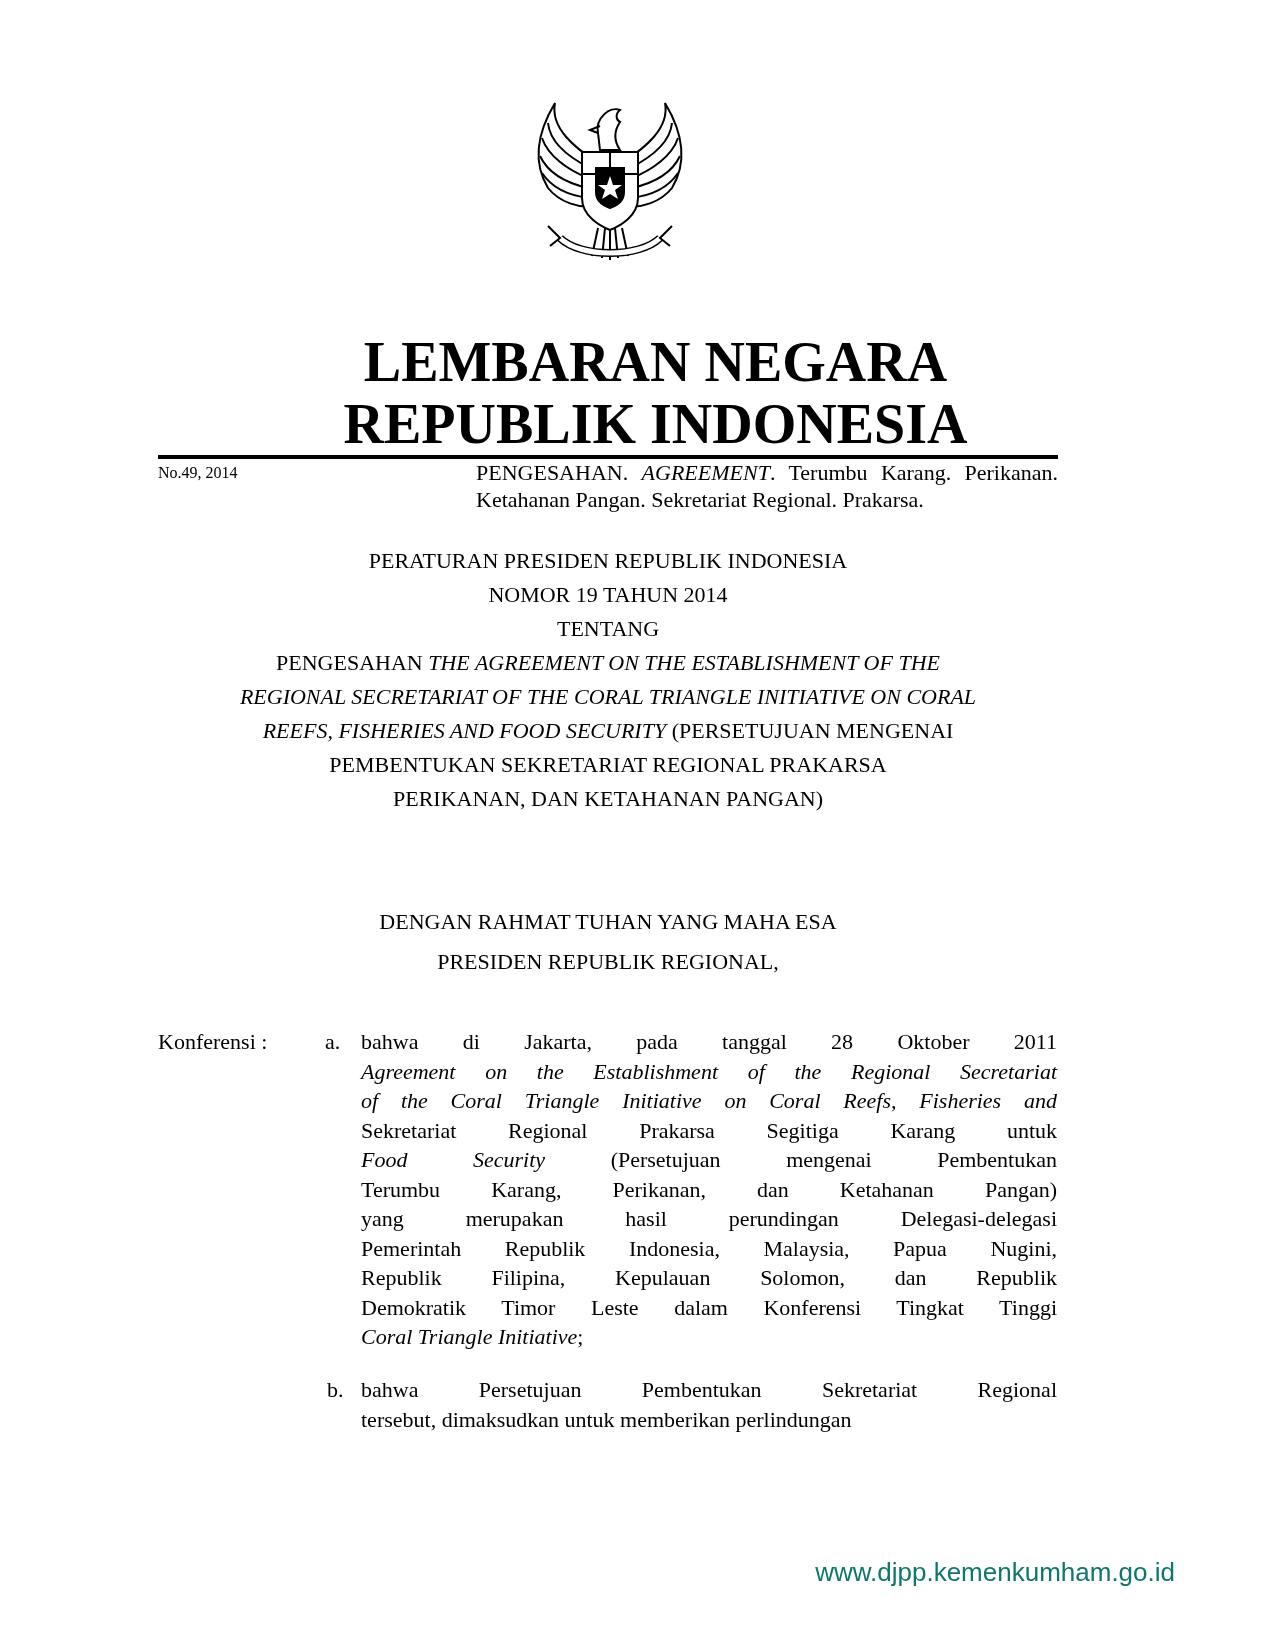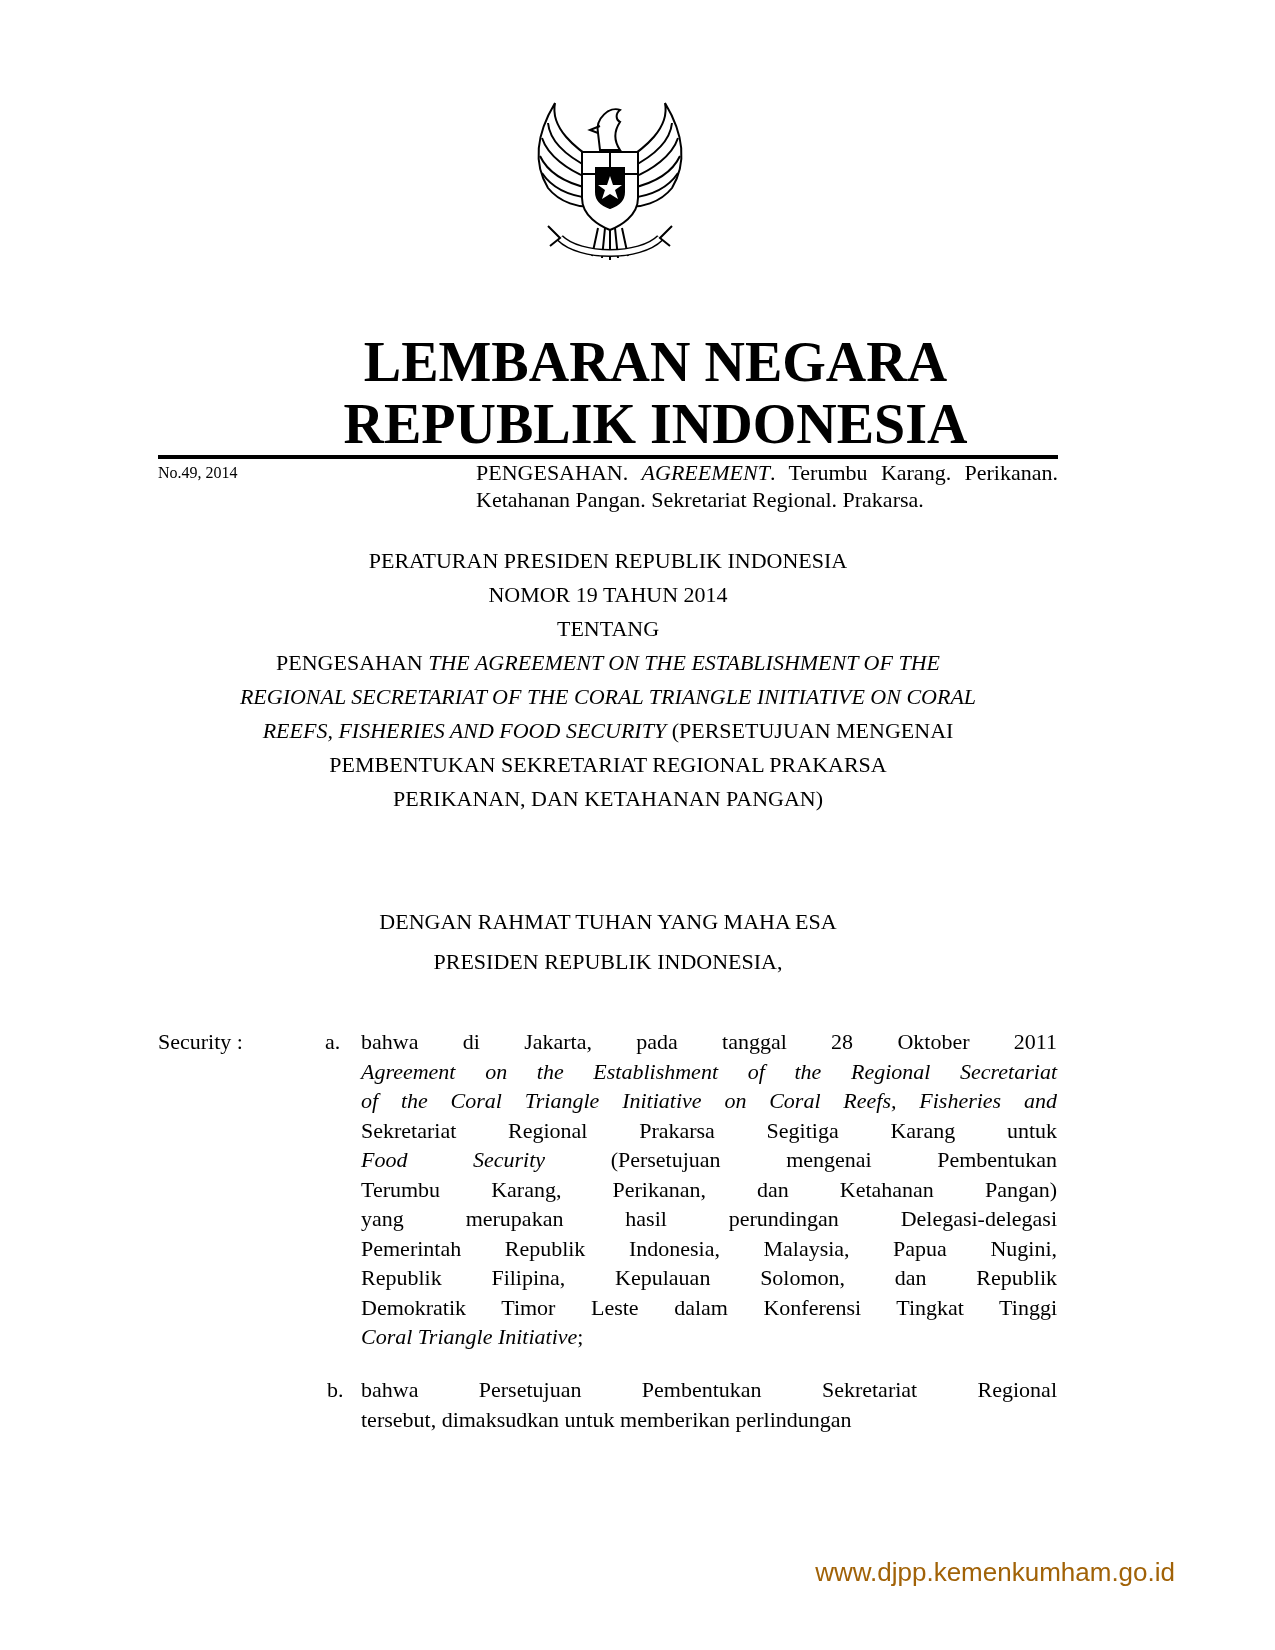--- a/index.html
+++ b/index.html
@@ -12,21 +12,21 @@
   .meta-no { position:absolute; left:158px; top:460px; font-size:16px; line-height:26px; }
   .meta-keys { position:absolute; left:476px; top:460px; width:582px; font-size:22px; line-height:26.5px; text-align:justify; text-align-last:left; }
   .center-block { position:absolute; left:158px; width:900px; text-align:center; font-size:22px; }
   .cb1 { top:544px; line-height:34px; }
   .cb2 { top:902px; line-height:40px; }
   .consid-label { position:absolute; left:158px; top:1027px; font-size:22px; line-height:29.5px; }
   .item-marker { position:absolute; font-size:22px; line-height:29.5px; }
   .item-body { position:absolute; left:361px; width:696px; font-size:22px; line-height:29.5px; text-align:justify; }
   .item-body .ln { display:block; text-align:justify; text-align-last:justify; }
   .item-body .ln.last { text-align-last:left; }
-  .watermark { position:absolute; right:100px; top:1557px; font-family:"Liberation Sans", "DejaVu Sans", sans-serif; font-size:26px; color:#a16207; }
+  .watermark { position:absolute; right:100px; top:1557px; font-family:"Liberation Sans", "DejaVu Sans", sans-serif; font-size:26px; color:#0f766e; }
   i { font-style:italic; }
 </style>
 </head>
 <body>
 
 <svg class="emblem" viewBox="0 0 180 180" xmlns="http://www.w3.org/2000/svg">
   <g fill="none" stroke="#000" stroke-width="2">
 
     <path d="M78 75 C 55 60, 30 40, 35 15 C 20 40, 10 70, 28 100 C 40 115, 60 120, 72 118"></path>
     <path d="M70 80 C 50 70, 30 55, 28 35"></path>
@@ -72,24 +72,24 @@
   <div>TENTANG</div>
   <div><span>PENGESAHAN </span><i>THE AGREEMENT ON THE ESTABLISHMENT OF THE</i></div>
   <div><i>REGIONAL SECRETARIAT OF THE CORAL TRIANGLE INITIATIVE ON CORAL</i></div>
   <div><i>REEFS, FISHERIES AND FOOD SECURITY</i><span> (PERSETUJUAN MENGENAI</span></div>
   <div>PEMBENTUKAN SEKRETARIAT REGIONAL PRAKARSA</div>
   <div>PERIKANAN, DAN KETAHANAN PANGAN)</div>
 </div>
 
 <div class="center-block cb2">
   <div>DENGAN RAHMAT TUHAN YANG MAHA ESA</div>
-  <div>PRESIDEN REPUBLIK INDONESIA,</div>
+  <div>PRESIDEN REPUBLIK REGIONAL,</div>
 </div>
 
-<div class="consid-label"><span>Security</span> <span>:</span></div>
+<div class="consid-label"><span>Konferensi</span> <span>:</span></div>
 
 <div class="item-marker" style="left:325px; top:1027px;">a.</div>
 <div class="item-body" style="top:1027px;font-family:Liberation Serif, serif;" id="item-a">
     <span class="ln"><span>bahwa di Jakarta, pada tanggal 28 Oktober 2011</span></span>
     <span class="ln"><i>Agreement on the Establishment of the Regional Secretariat</i></span>
     <span class="ln"><i>of the Coral Triangle Initiative on Coral Reefs, Fisheries and</i></span>
     <span class="ln"><span>Sekretariat Regional Prakarsa Segitiga Karang untuk</span></span>
     <span class="ln"><i>Food Security</i><span> (Persetujuan mengenai Pembentukan</span></span>
     <span class="ln"><span>Terumbu Karang, Perikanan, dan Ketahanan Pangan)</span></span>
     <span class="ln"><span>yang merupakan hasil perundingan Delegasi-delegasi</span></span>

